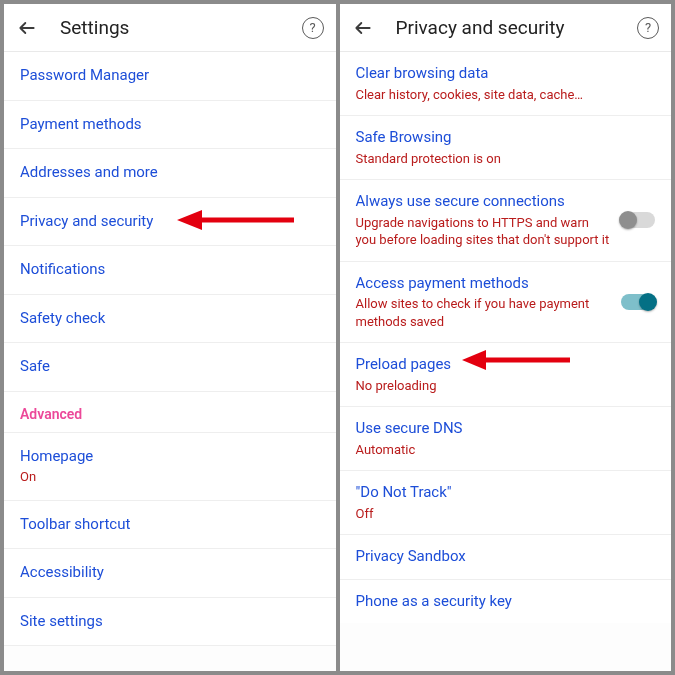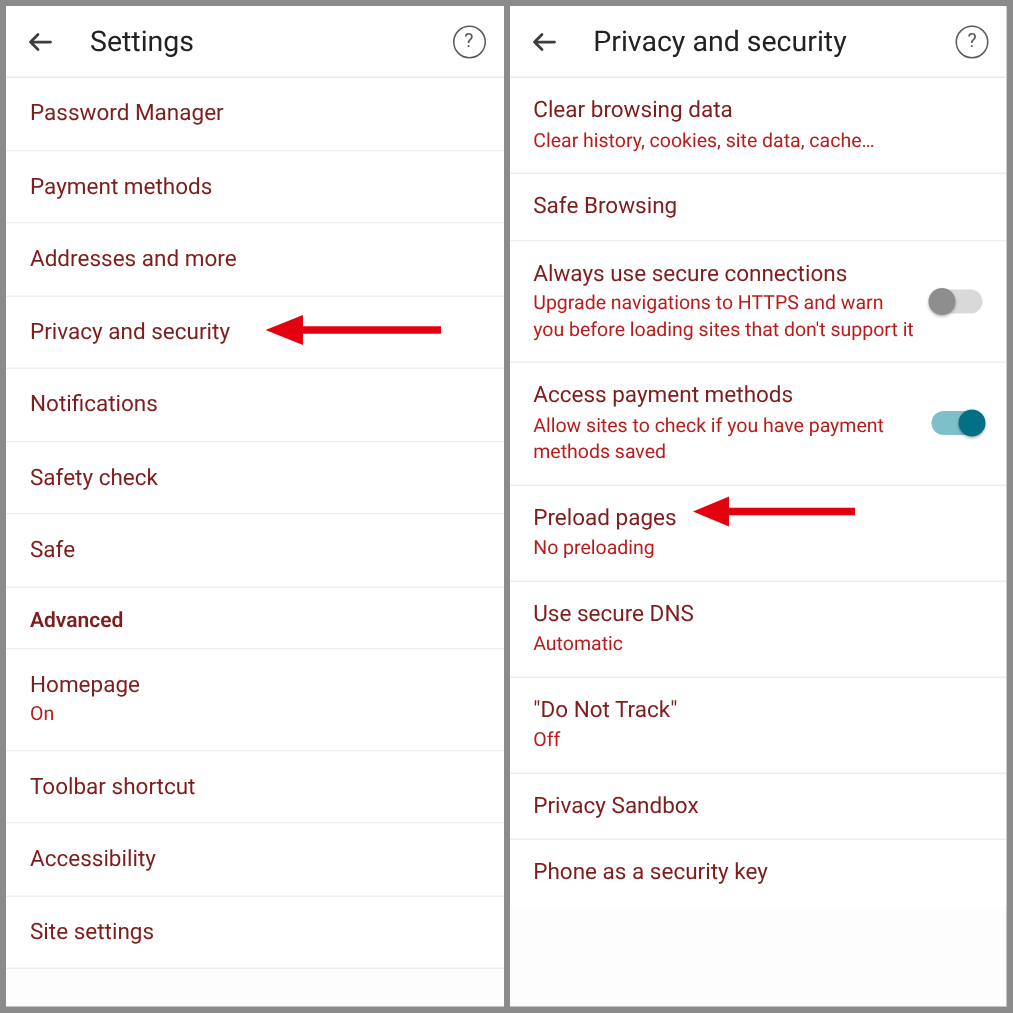--- a/index.html
+++ b/index.html
@@ -59,34 +59,34 @@
     background: #fff;
     cursor: pointer;
     display: flex;
     align-items: center;
     position: relative;
   }
   .row.compact { padding: 12px 16px; }
   .row .rt { flex: 1; }
   .row .lbl {
     font-size: 15px;
-    color: #7f1d1d;
+    color: #1d4ed8;
     line-height: 1.3;
   }
   .row .sub {
     font-size: 13px;
     color: #b91c1c;
     margin-top: 2px;
     line-height: 1.35;
   }
   .section {
     padding: 14px 16px 10px;
     font-size: 14px;
     font-weight: 600;
-    color: #7f1d1d;
+    color: #ec4899;
     border-bottom: 1px solid #eeeeee;
     background: #fff;
   }
   
   .toggle {
     width: 34px;
     height: 16px;
     border-radius: 10px;
     position: relative;
     margin-left: 10px;
@@ -211,20 +211,21 @@
   <div class="list">
     <div class="row compact">
       <div class="rt">
         <div class="lbl">Clear browsing data</div>
         <div class="sub">Clear history, cookies, site data, cache…</div>
       </div>
     </div>
     <div class="row compact">
       <div class="rt">
         <div class="lbl">Safe Browsing</div>
+        <div class="sub">Standard protection is on</div>
       </div>
     </div>
     <div class="row compact">
       <div class="rt">
         <div class="lbl">Always use secure connections</div>
         <div class="sub">Upgrade navigations to HTTPS and warn you before loading sites that don't support it</div>
       </div>
       <div class="toggle off"></div>
     </div>
     <div class="row compact">

